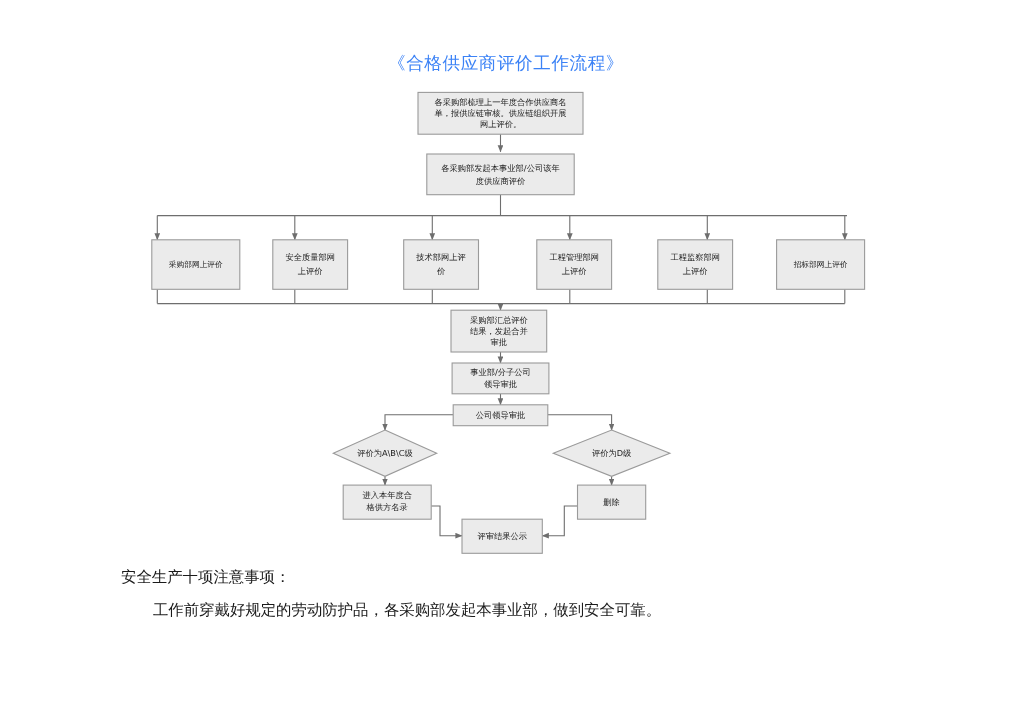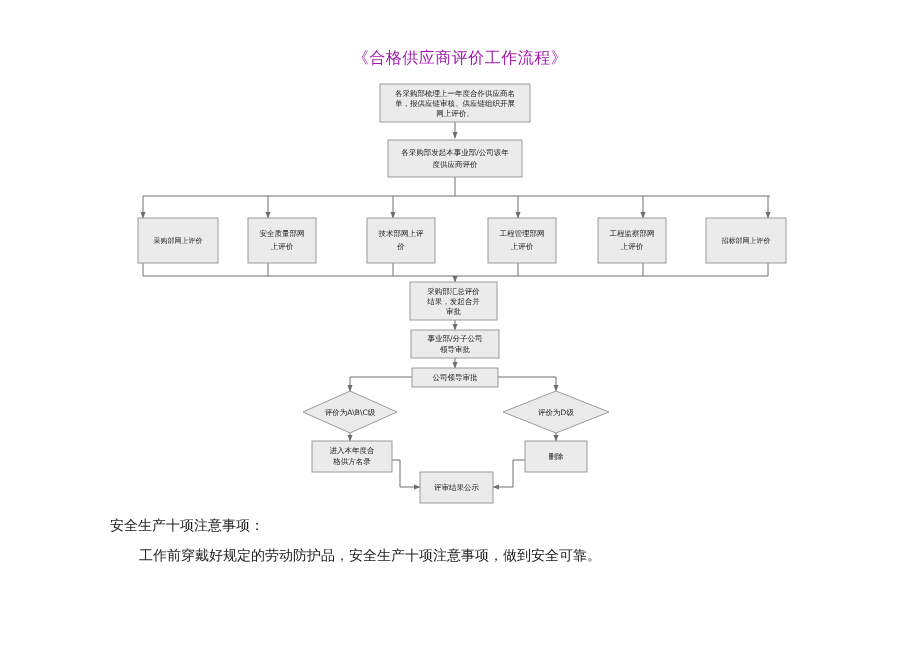--- a/index.html
+++ b/index.html
@@ -22,21 +22,21 @@
   }
   .doc-title {
     position: absolute;
     top: 48px;
     left: 0;
     width: 920px;
     text-align: center;
     font-family: "DejaVu Serif", "Liberation Serif", serif;
     font-size: 16px;
     letter-spacing: 0.5px;
-    color: #a21caf;
+    color: #3b82f6;
     white-space: nowrap;
   }
   #flow {
     position: absolute;
     top: 0;
     left: 0;
   }
   .node-rect {
     fill: #ebebeb;
     stroke: #9a9a9a;
@@ -220,15 +220,15 @@
 
       <g>
         <rect class="node-rect" x="420" y="472" width="73" height="31"></rect>
         <text class="node-text" x="456.5" y="488">评审结果公示</text>
       </g>
 
     </g>
   </svg>
 
   <div class="notes notes-heading">安全生产十项注意事项：</div>
-  <div class="notes notes-body">工作前穿戴好规定的劳动防护品，安全生产十项注意事项，做到安全可靠。</div>
+  <div class="notes notes-body">工作前穿戴好规定的劳动防护品，各采购部发起本事业部，做到安全可靠。</div>
 
 </div>
 
 </body></html>

